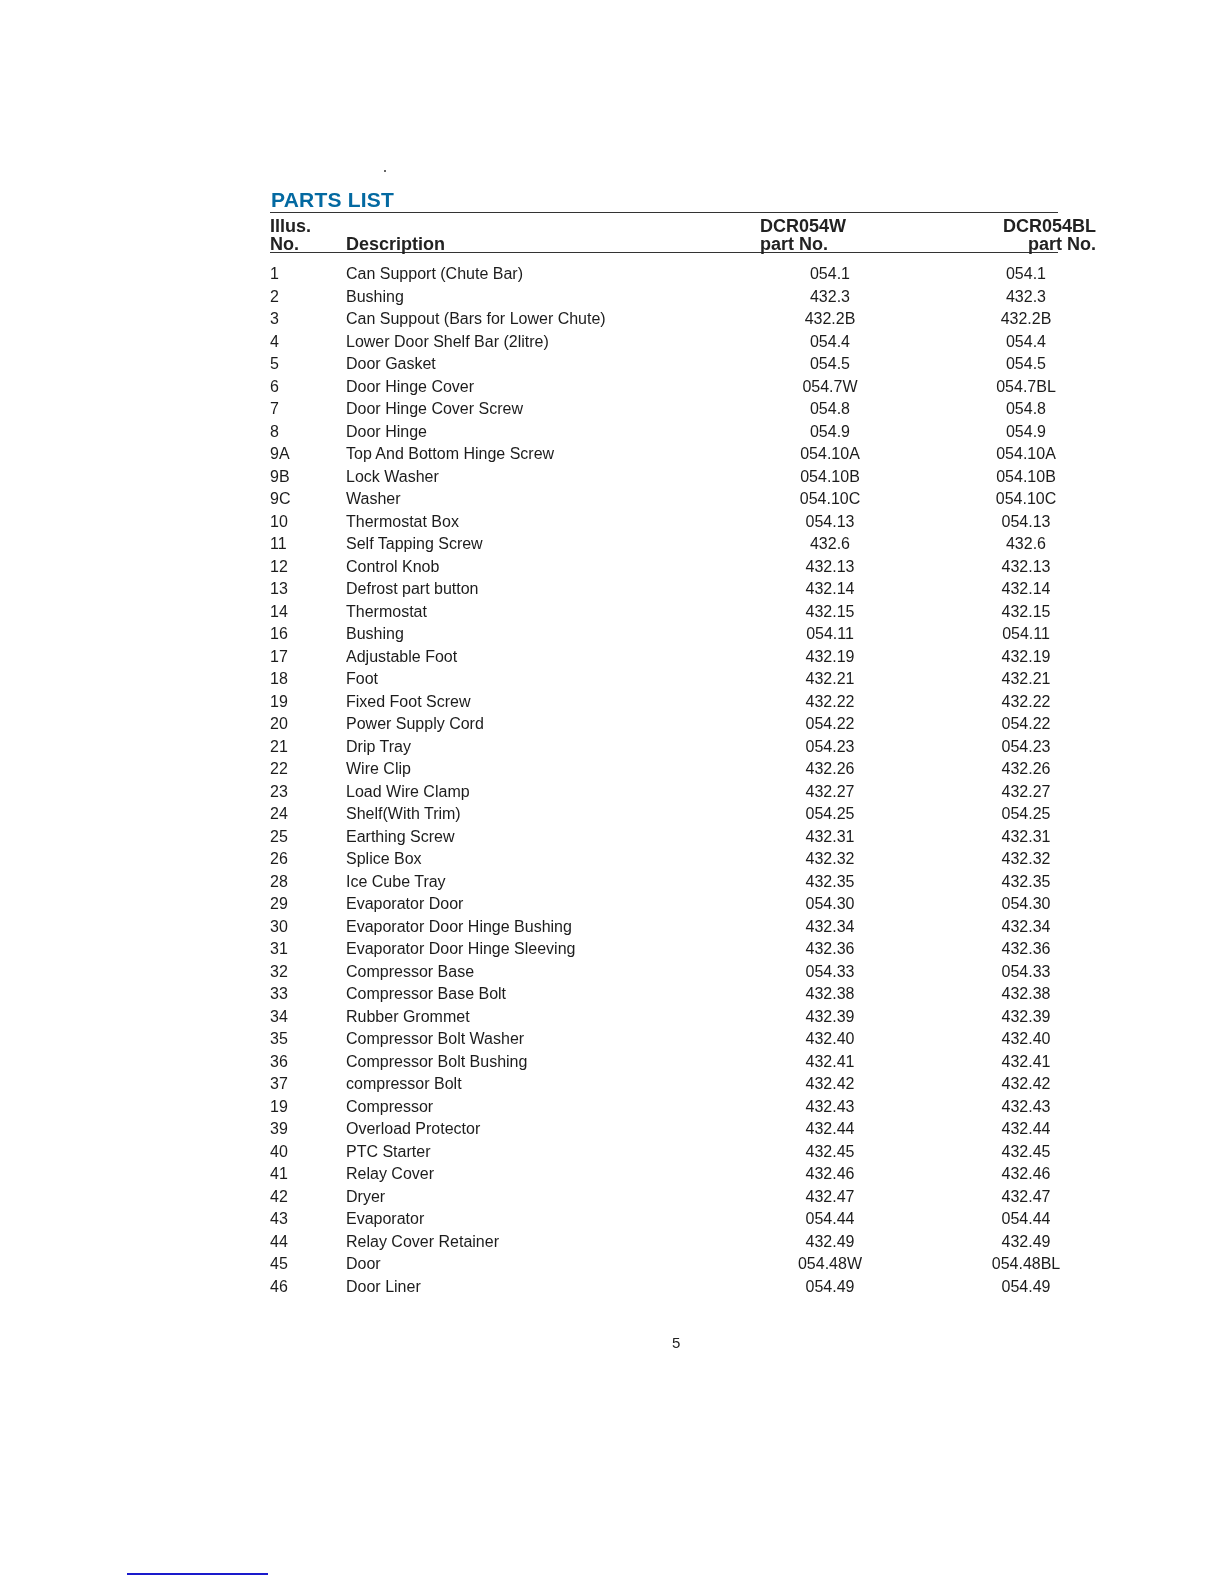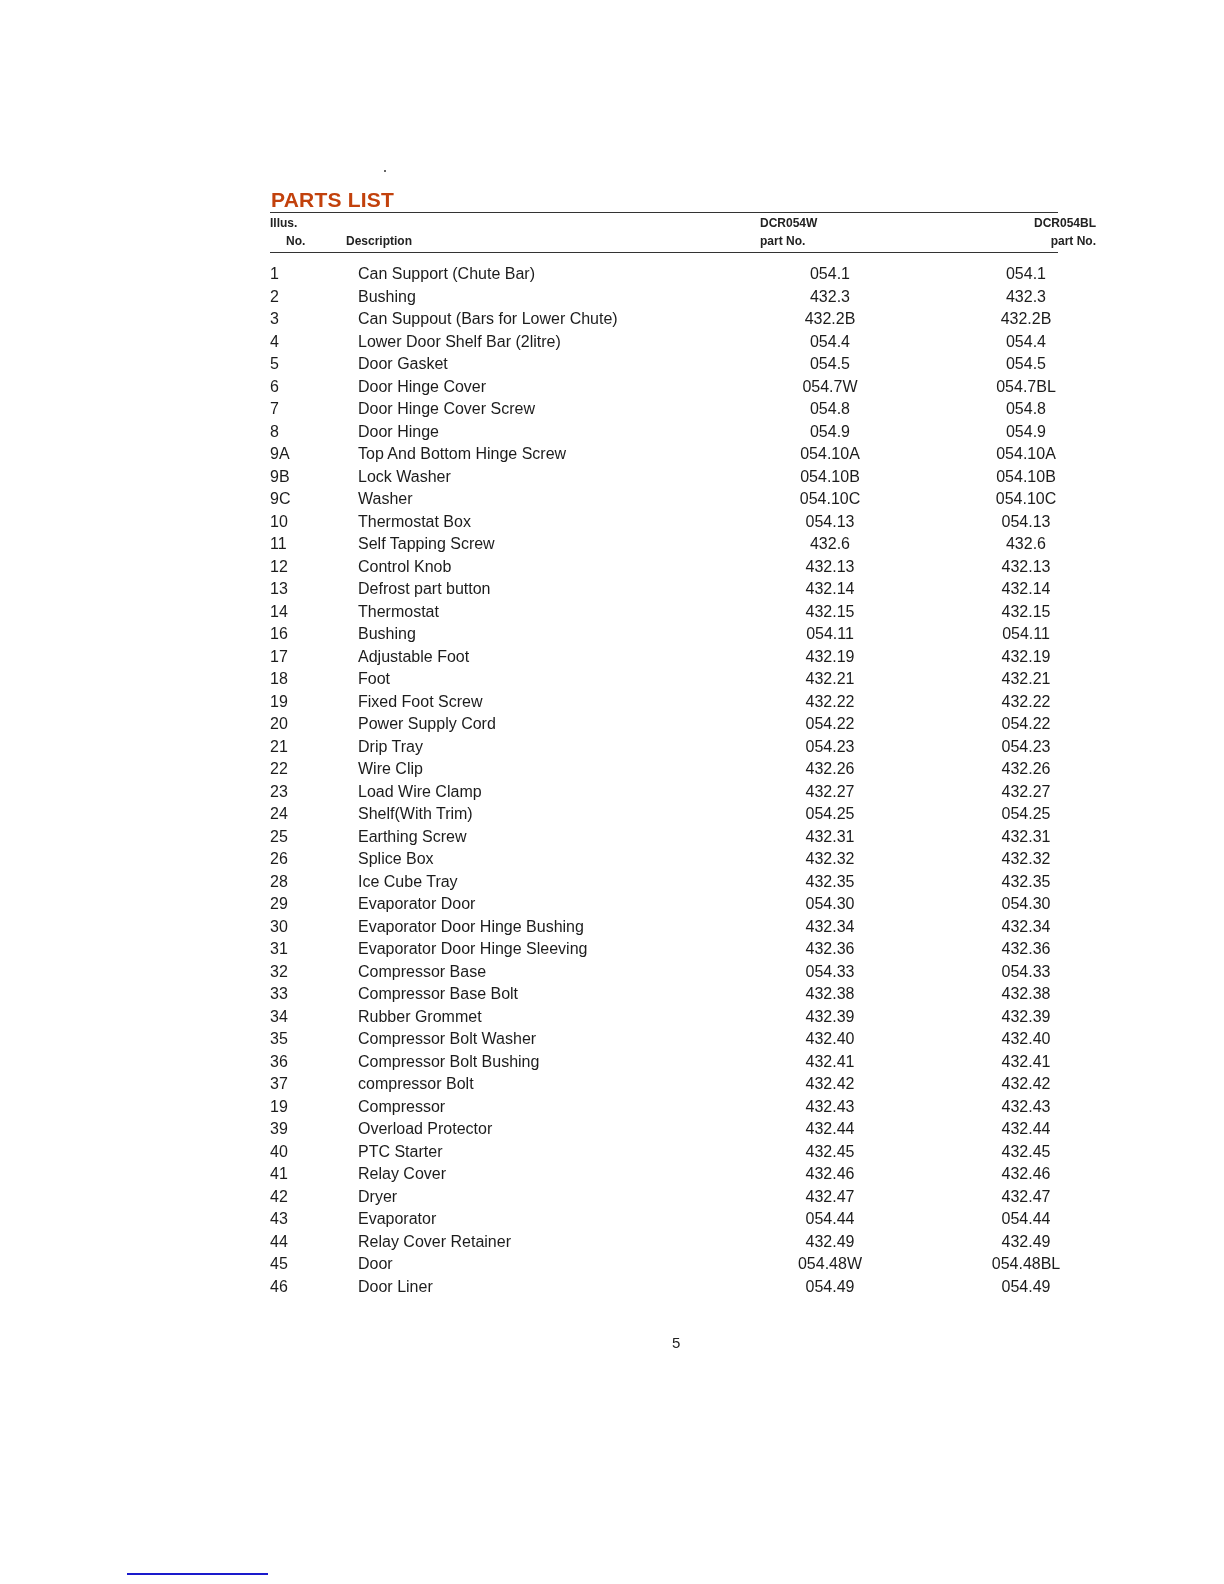--- a/index.html
+++ b/index.html
@@ -28,55 +28,55 @@
       position: absolute;
       left: 270px;
       top: 188px;
       width: 788px;
     }
     .title {
       font-size: 21px;
       font-weight: bold;
       letter-spacing: 0.2px;
       line-height: 24px;
-      color: #c2410c;
+      color: #0369a1;
       margin: 0;
       padding-left: 1px;
     }
     .rule {
       height: 0;
       border-top: 1.5px solid #333;
     }
     .rule-top { margin-top: 0; }
     .hdr {
       position: relative;
       height: 39px;
-      font-size: 12px;
+      font-size: 18px;
       font-weight: bold;
       color: #222;
     }
     .hdr .c1a { position: absolute; left: 0; top: 3px; }
-    .hdr .c1b { position: absolute; left: 16px; top: 21px; }
+    .hdr .c1b { position: absolute; left: 0; top: 21px; }
     .hdr .c2 { position: absolute; left: 76px; top: 21px; }
     .hdr .c3a, .hdr .c3b { position: absolute; left: 490px; width: 140px; text-align: left; }
     .hdr .c4a, .hdr .c4b { position: absolute; left: 686px; width: 140px; text-align: right; }
     .hdr .c3a, .hdr .c4a { top: 3px; }
     .hdr .c3b, .hdr .c4b { top: 21px; }
     .rows {
       margin-top: 10px;
     }
     .row {
       position: relative;
       height: 22.5px;
       font-size: 16px;
       line-height: 22.5px;
       color: #1c1c1c;
     }
     .row .no { position: absolute; left: 0; }
-    .row .desc { position: absolute; left: 88px; white-space: nowrap; text-align: center; }
+    .row .desc { position: absolute; left: 76px; white-space: nowrap; text-align: center; }
     .row .pw { position: absolute; left: 490px; width: 140px; text-align: center; }
     .row .pb { position: absolute; left: 686px; width: 140px; text-align: center; }
     .page-num {
       position: absolute;
       left: 672px;
       top: 1334px;
       font-size: 15px;
       color: #222;
     }
     .blue-line {

